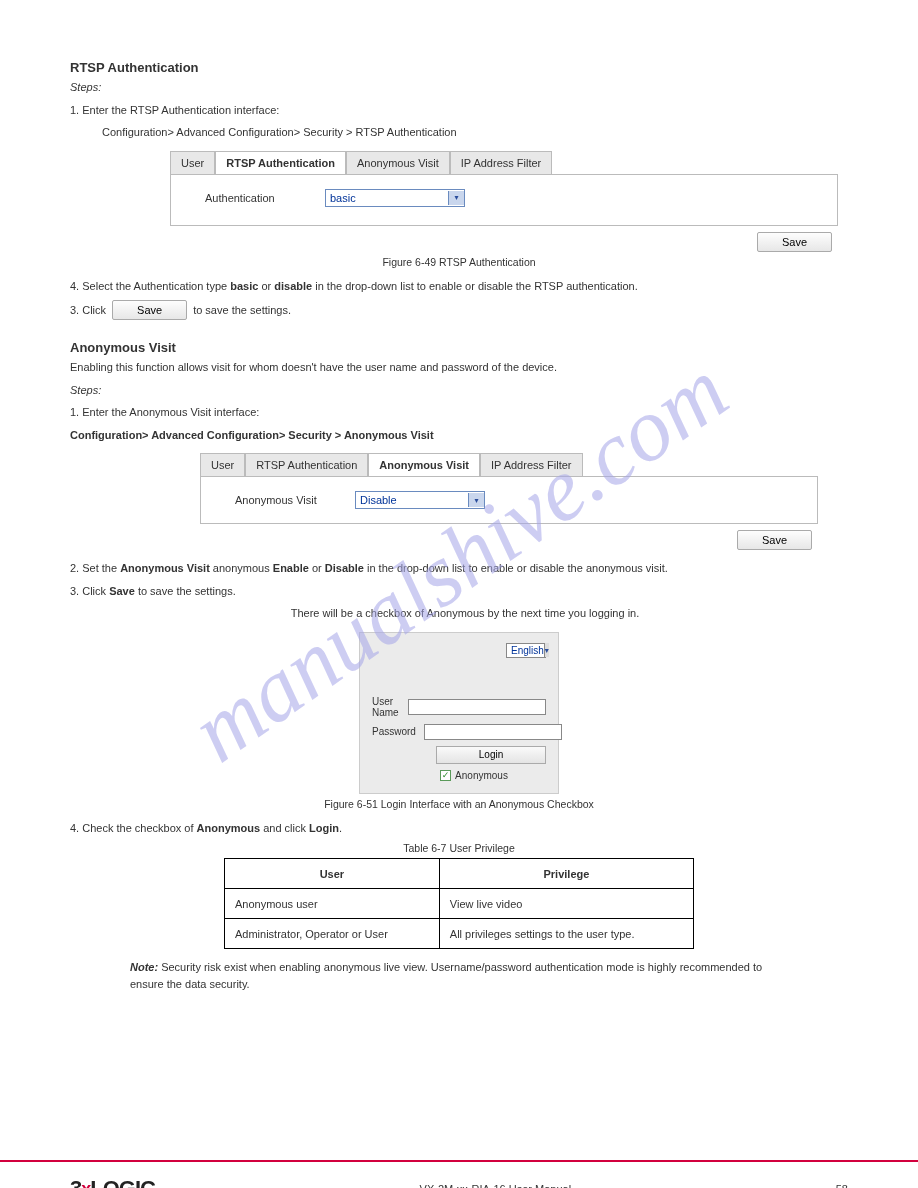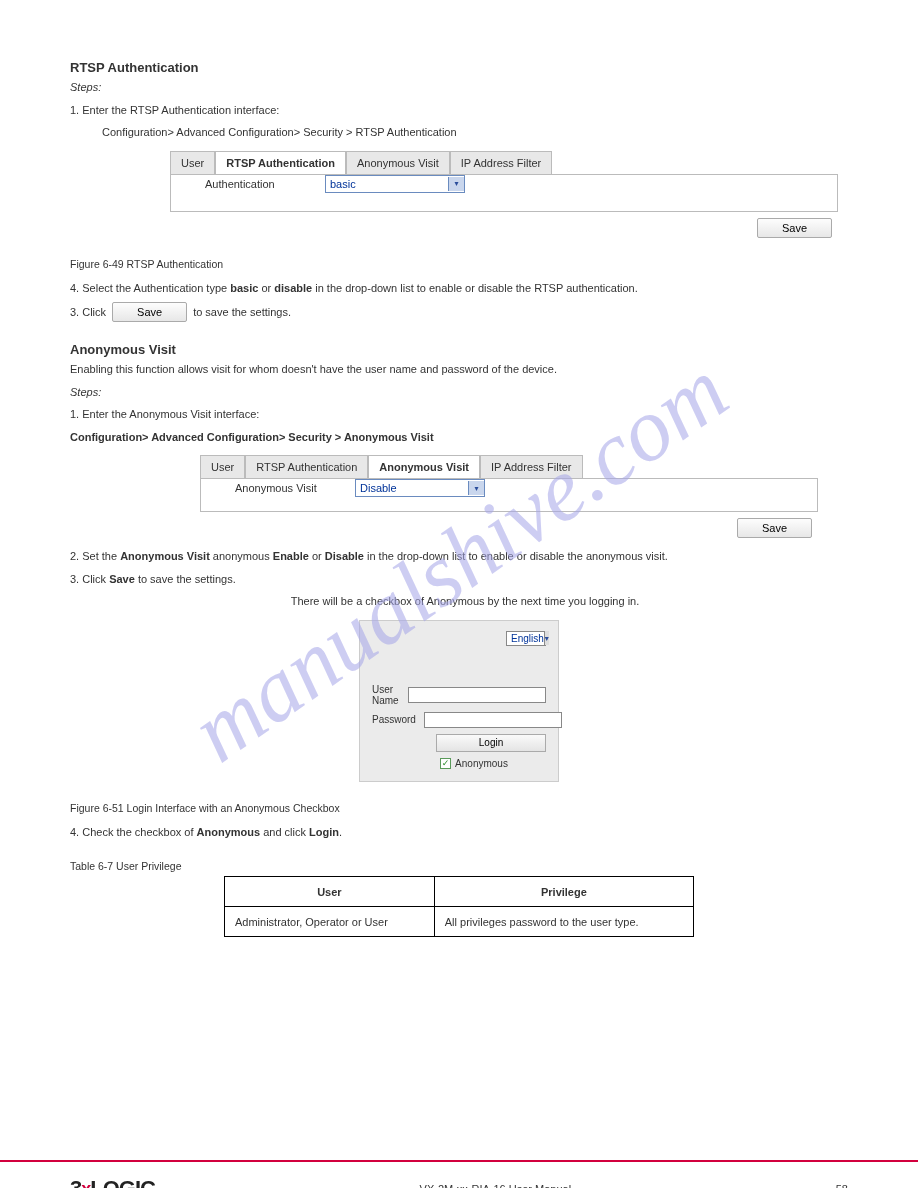--- a/index.html
+++ b/index.html
@@ -24,36 +24,36 @@
     white-space: nowrap;
     pointer-events: none;
     font-style: italic;
     font-family: Georgia, serif;
   }
 
   .heading { font-size: 13px; font-weight: bold; margin-bottom: 4px; }
   .body-text { font-size: 11px; line-height: 1.5; margin-bottom: 6px; }
 
   .figblock { margin: 10px auto; }
-  .fig-caption { text-align: left; font-size: 10.5px; margin-top: 20px; }
+  .fig-caption { text-align: center; font-size: 10.5px; margin-top: 4px; }
 
   
   .tab-panel-wrap { margin-left: 100px; margin-right: 10px; }
   .tabstrip { display: flex; }
   .tab {
     border: 1px solid #bbb;
     background: #e8e8e8;
     font-size: 11px;
     padding: 5px 10px;
     border-bottom: none;
   }
   .tab.active { background: #fff; font-weight: bold; }
   .tab-body {
     border: 1px solid #bbb;
-    padding: 0 22px 18px 34px;
+    padding: 14px 22px 18px 34px;
     background: #fff;
   }
   .form-row { display: flex; align-items: center; gap: 10px; }
   .form-label { width: 110px; font-size: 11px; color: #333; }
   .select-box {
     border: 1px solid #6a8bbf;
     font-size: 11px;
     height: 18px;
     background: #fff;
     color: #003399;
@@ -236,26 +236,33 @@
   </div>
 
   <div class="fig-caption" style="margin-bottom:4px;">Table 6-7 User Privilege</div>
   <table class="tbl">
     <tbody>
         <tr class="tbl-head">
       <td>User</td>
       <td>Privilege</td>
     </tr>
     <tr>
+      <td>Anonymous user</td>
+      <td>View live video</td>
+    </tr>
+    <tr>
       <td>Administrator, Operator or User</td>
-      <td>All privileges password to the user type.</td>
+      <td>All privileges settings to the user type.</td>
     </tr>
   </tbody>
     </table>
 
+  <div class="body-text" style="margin:10px 50px 0 60px;">
+    <strong><em>Note:</em></strong><span> Security risk exist when enabling anonymous live view. Username/password authentication mode is highly recommended to ensure the data security.</span>
+  </div>
 
 </div>
 
 <hr class="footer-rule">
 <div class="footer-row">
   <div class="logo">
     <span>3</span><span class="x">x</span><span>LOGIC</span>
   </div>
   <div>VX-2M-xx-RIA-16 User Manual</div>
   <div>58</div>

